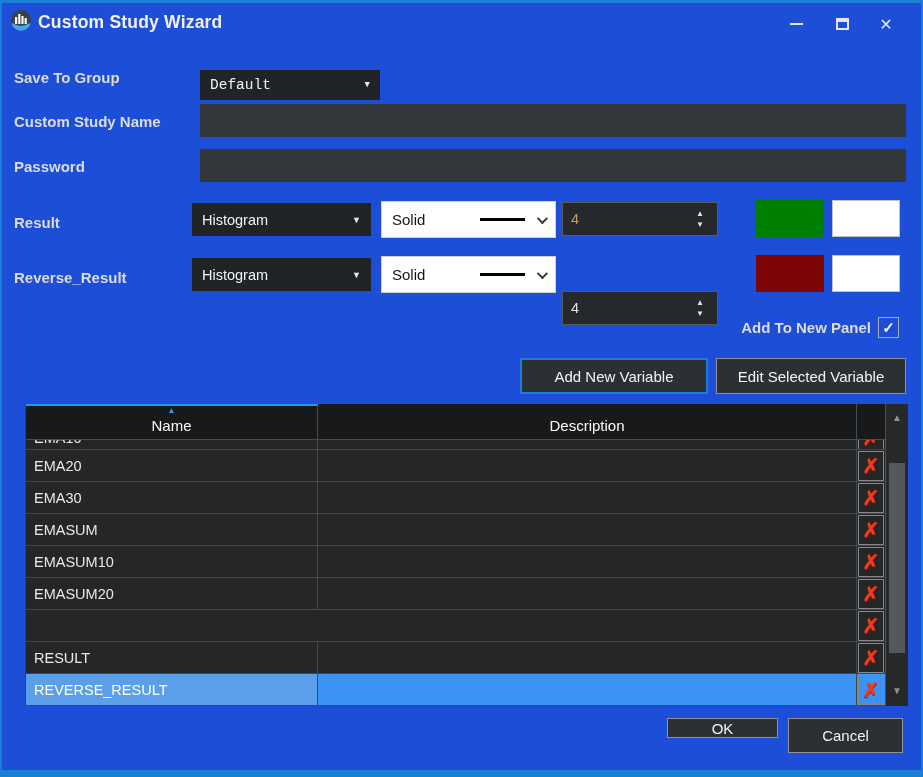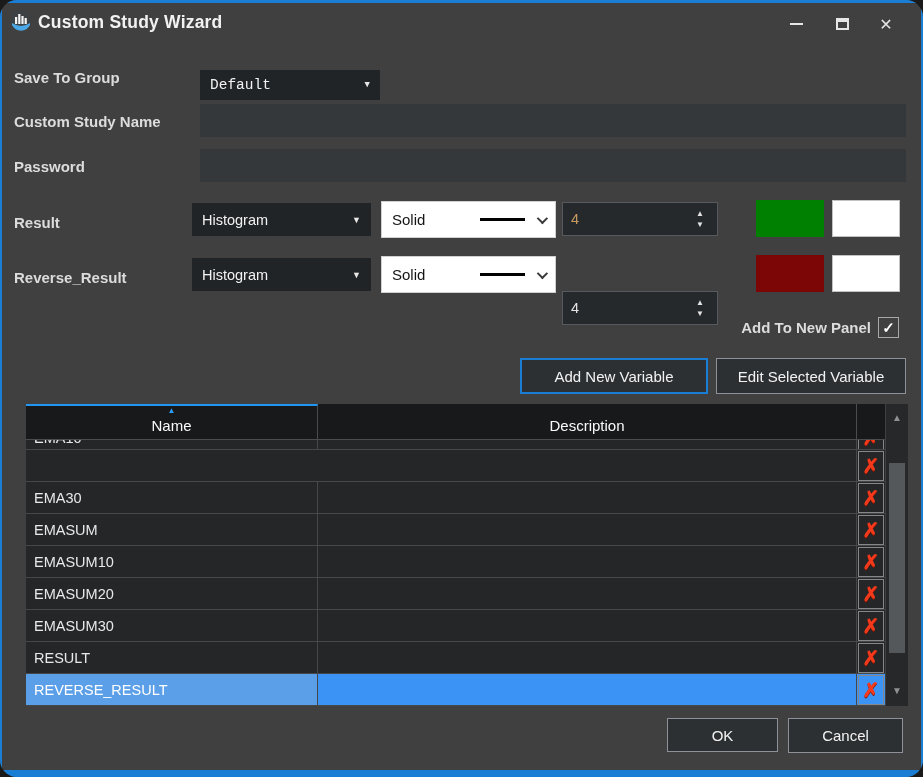--- a/index.html
+++ b/index.html
@@ -2,23 +2,22 @@
 <html><head>
 <meta charset="utf-8">
 <style>
   * { box-sizing: border-box; margin: 0; padding: 0; }
   html,body { background:#1a1a1a; }
   body { font-family: "Liberation Sans", sans-serif; }
 
   .window {
     position: relative;
     width: 923px; height: 777px;
-    background: #404040;
+    background: #1d4ed8;
     overflow: hidden;
-    border-radius: 17px;
   }
   .abs { position: absolute; }
 
   
   .frame { position:absolute; background:#1b7ed5; z-index: 50; }
   .frame-top { top:0; left:0; right:0; height:3px; }
   .frame-bottom { bottom:0; left:0; right:0; height:7px; }
   .frame-left { top:0; bottom:0; left:0; width:2px; }
   .frame-right { top:0; bottom:0; right:0; width:2px; }
 
@@ -194,20 +193,21 @@
         <div class="tr partial">
           <div class="td td-name">EMA10</div>
           <div class="td td-desc"></div>
           <div class="td td-del">
             <div class="del-btn">
               <span class="x-icon" style="color: rgb(242, 57, 27);">✗</span>
             </div>
           </div>
         </div>
         <div class="tr">
+          <div class="td td-name">EMA20</div>
           <div class="td td-desc"></div>
           <div class="td td-del">
             <div class="del-btn">
               <span class="x-icon" style="color: rgb(242, 57, 27);">✗</span>
             </div>
           </div>
         </div>
         <div class="tr">
           <div class="td td-name">EMA30</div>
           <div class="td td-desc"></div>
@@ -238,21 +238,20 @@
         <div class="tr">
           <div class="td td-name">EMASUM20</div>
           <div class="td td-desc"></div>
           <div class="td td-del">
             <div class="del-btn">
               <span class="x-icon" style="color: rgb(242, 57, 27);">✗</span>
             </div>
           </div>
         </div>
         <div class="tr">
-          <div class="td td-name">EMASUM30</div>
           <div class="td td-desc"></div>
           <div class="td td-del">
             <div class="del-btn">
               <span class="x-icon" style="color: rgb(242, 57, 27);">✗</span>
             </div>
           </div>
         </div>
         <div class="tr">
           <div class="td td-name">RESULT</div>
           <div class="td td-desc"></div>
@@ -273,16 +272,16 @@
         </div>
       </div>
   </div>
 
   <div class="abs scrollbar">
     <div class="sb-arrow sb-up">▲</div>
     <div class="sb-thumb"></div>
     <div class="sb-arrow sb-down">▼</div>
   </div>
 
-  <div class="abs btn btn-plain" style="left:667px; top:718px; width:111px; height:34px;">OK</div>
+  <div class="abs btn btn-plain" style="left:667px; top:718px; width:111px; height:20px;">OK</div>
   <div class="abs btn btn-plain" style="left:788px; top:718px; width:115px; height:35px;">Cancel</div>
 
 </div>
 
 </body></html>

